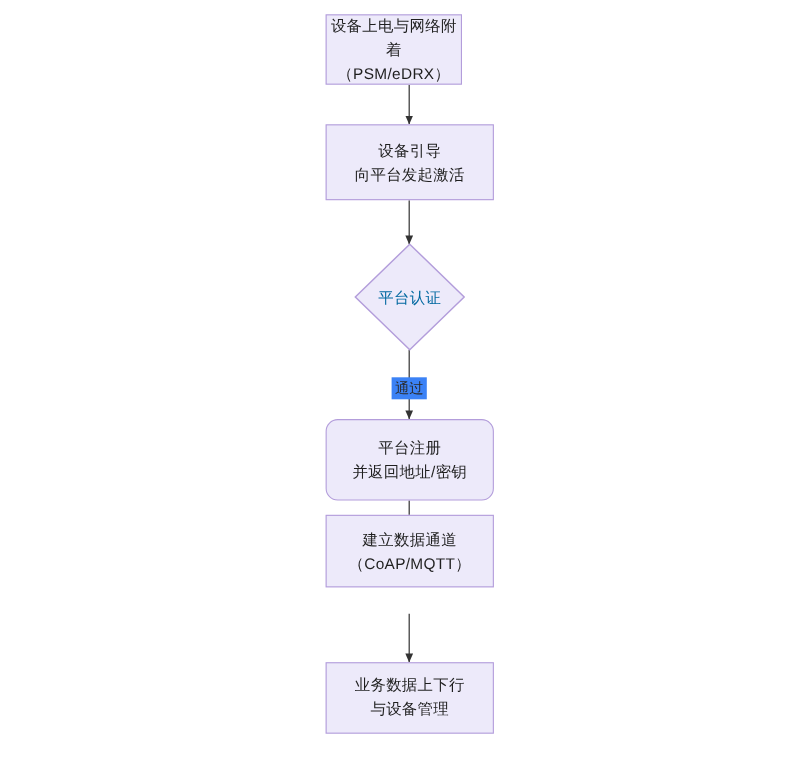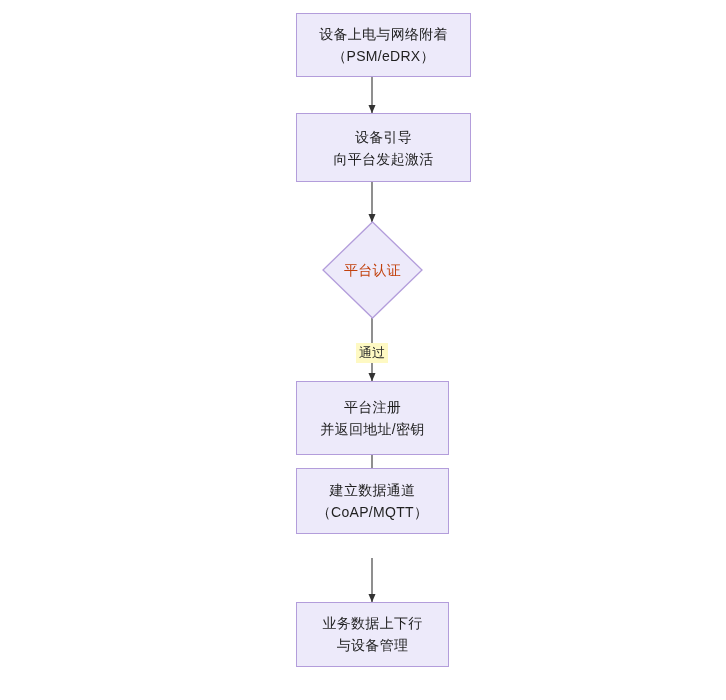--- a/index.html
+++ b/index.html
@@ -46,25 +46,25 @@
   }
   .node.decision {
     background: transparent;
     border: none;
   }
   .diamond-label {
     position: relative;
     z-index: 2;
     font-size: 14px;
     line-height: 22px;
-    color: #c2410c;
+    color: #0369a1;
   }
   .edge-label {
     position: absolute;
-    background: #fef9c3;
+    background: #3b82f6;
     color: #2b2b2b;
     font-size: 13px;
     line-height: 18px;
     padding: 1px 3px;
     white-space: nowrap;
     transform: translate(-50%, -50%);
   }
 </style>
 </head>
 <body>
@@ -83,26 +83,26 @@
         <line x1="372" y1="318" x2="372" y2="381" stroke="#333333" stroke-width="1.1" marker-end="url(#arrowhead)"></line>
         <line x1="372" y1="455" x2="372" y2="492" stroke="#333333" stroke-width="1.1" marker-end="url(#arrowhead)"></line>
         <line x1="372" y1="558" x2="372" y2="602" stroke="#333333" stroke-width="1.1" marker-end="url(#arrowhead)"></line>
       </g>
     <g id="node-shapes">
         <polygon points="372.5,222 422,270 372.5,318 323,270" fill="#edeafa" stroke="#b39ddb" stroke-width="1.3"></polygon>
       </g>
   </svg>
 
   <div id="nodes-layer">
-      <div class="node process" style="left: 296px; top: 13px; width: 175px; height: 64px;"><span class="">设备上电与网络附着
+      <div class="node process" style="left: 296px; top: 13px; width: 124px; height: 64px;"><span class="">设备上电与网络附着
 （PSM/eDRX）</span></div>
-      <div class="node process" style="left: 296px; top: 113px; width: 175px; height: 69px;"><span class="">设备引导
+      <div class="node process" style="left: 296px; top: 113px; width: 153px; height: 69px;"><span class="">设备引导
 向平台发起激活</span></div>
       <div class="node decision" style="left: 323px; top: 222px; width: 99px; height: 96px;"><span class="diamond-label">平台认证</span></div>
-      <div class="node process" style="left: 296px; top: 381px; width: 153px; height: 74px;"><span class="">平台注册
+      <div class="node process" style="left: 296px; top: 381px; width: 153px; height: 74px; border-radius: 11px;"><span class="">平台注册
 并返回地址/密钥</span></div>
       <div class="node process" style="left: 296px; top: 468px; width: 153px; height: 66px;"><span class="">建立数据通道
 （CoAP/MQTT）</span></div>
       <div class="node process" style="left: 296px; top: 602px; width: 153px; height: 65px; font-family: Liberation Serif, serif;"><span class="">业务数据上下行
 与设备管理</span></div>
     </div>
   <div id="labels-layer">
       <div class="edge-label" style="left: 372px; top: 353px;">通过</div>
     </div>
 

